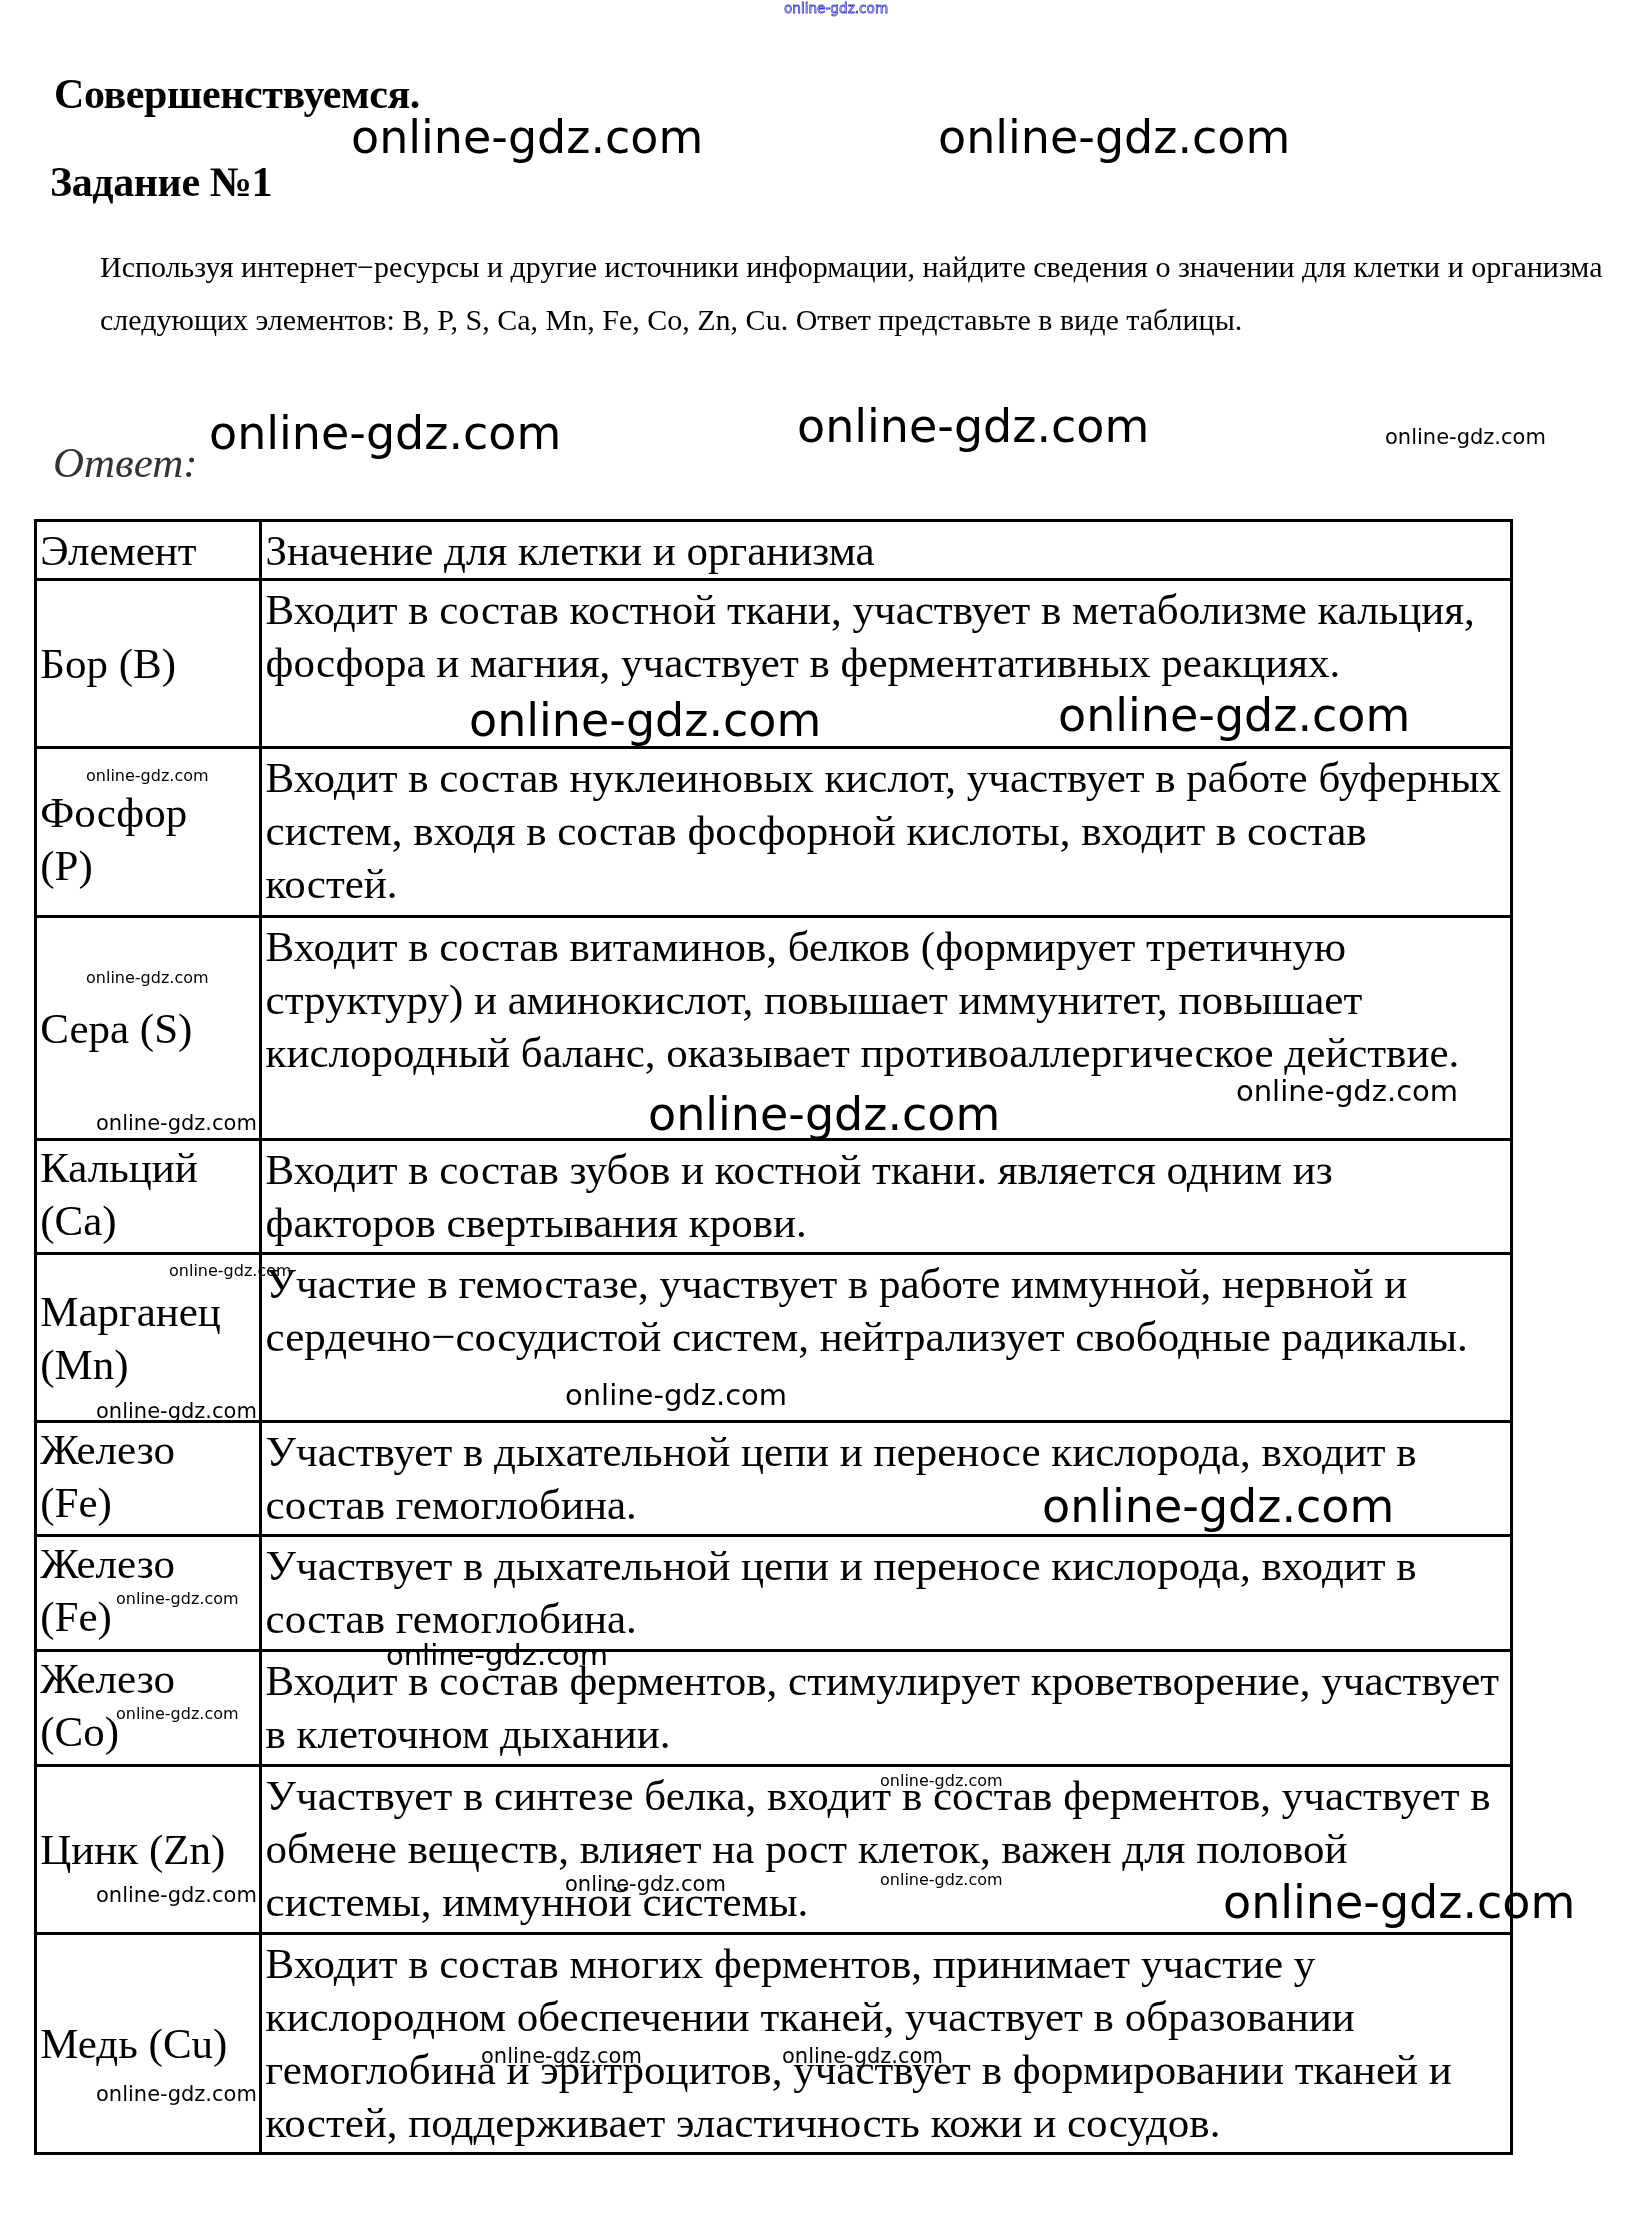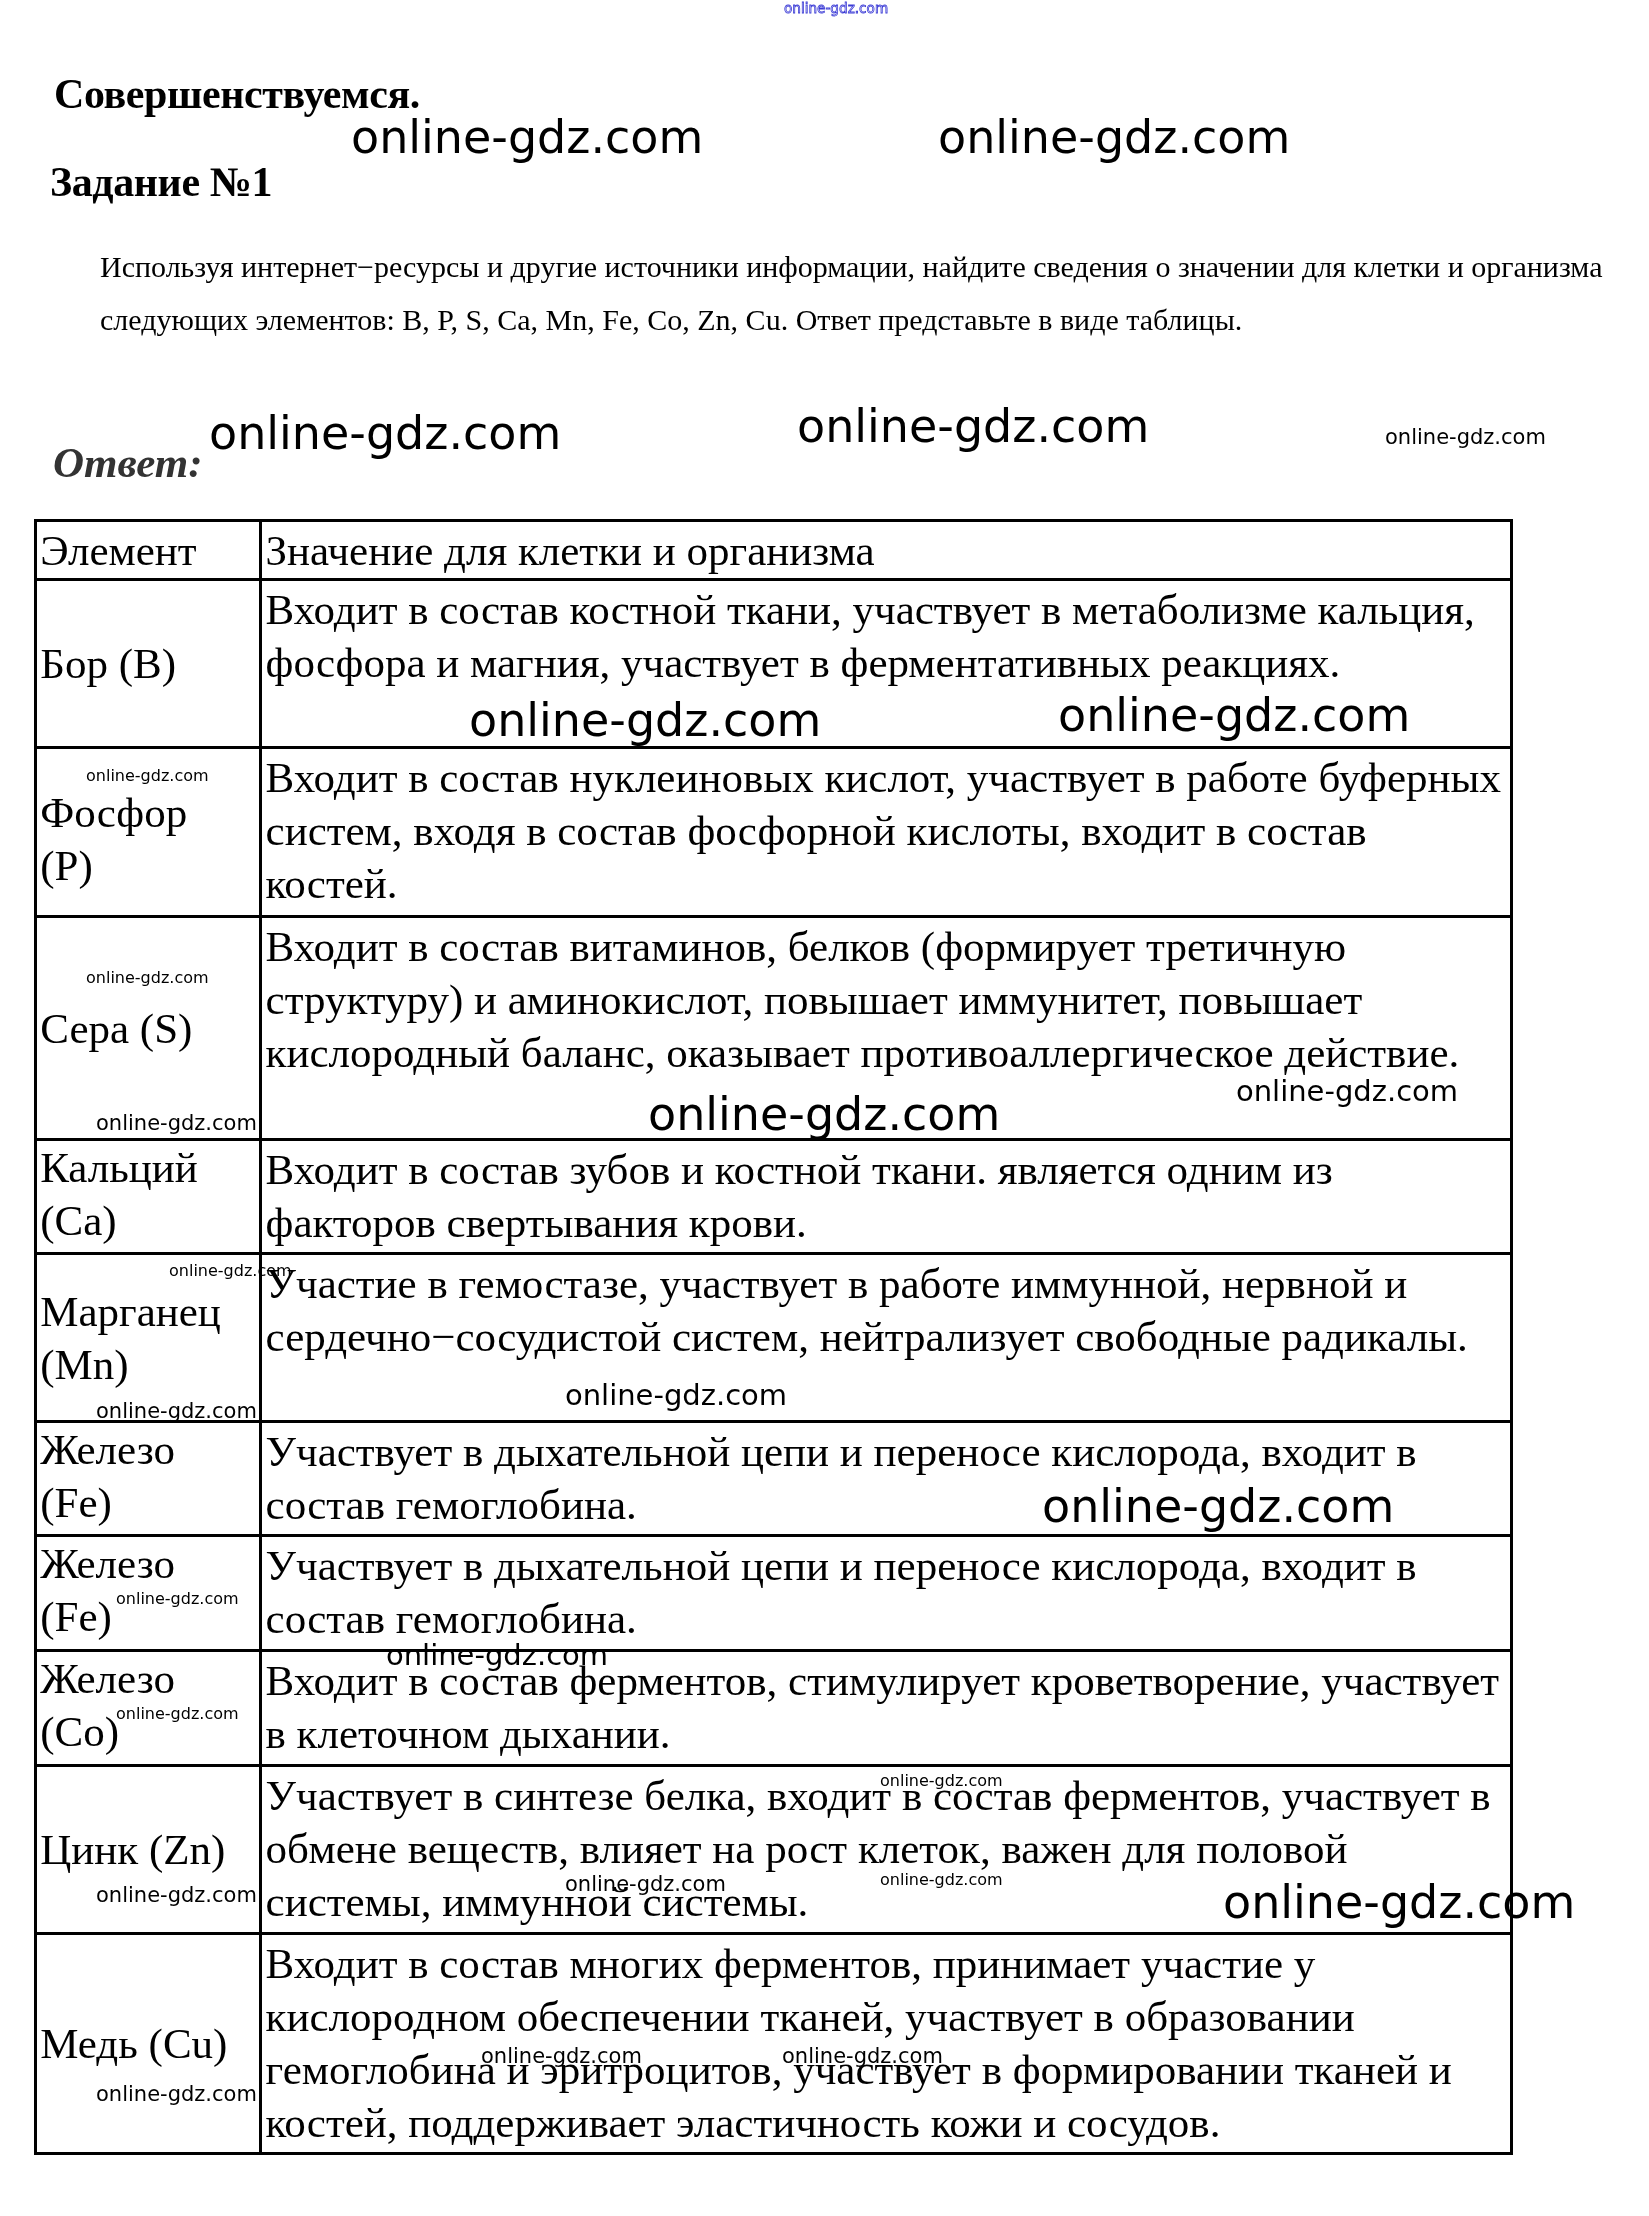--- a/index.html
+++ b/index.html
@@ -1,21 +1,21 @@
 <!DOCTYPE html>
 <html style="font-size:12.8px"><head>
 <meta charset="utf-8">
 <style>
   html, body { margin: 0; padding: 0; background: #ffffff; }
   body { width: 1649px; height: 2216px; position: relative; overflow: hidden;
          font-family: "Liberation Serif", "DejaVu Serif", serif; color: #000; }
   .abs { position: absolute; white-space: nowrap; }
   .h-bold { font-weight: bold; font-size: 42px; letter-spacing: -0.4px; }
   .para { font-size: 30px; line-height: 53px; left: 54px; top: 240px; width: 1565px; white-space: normal; margin-left: 46px; }
-  .answer { font-style: italic; font-size: 43px; left: 53px; top: 438px; color: #333; font-weight: bold; }
+  .answer { font-style: italic; font-size: 43px; left: 53px; top: 438px; color: #333; }
   .wm { font-family: "DejaVu Sans", "Liberation Sans", sans-serif; color: #000; }
   .wm-xl { font-size: 46px; }
   .wm-m { font-size: 29px; }
   .wm-s { font-size: 21px; }
   .wm-xs { font-size: 16px; }
   .wm-top { font-size: 13.6px; color: transparent; -webkit-text-stroke: 0.8px #3b3bd6; font-family: "DejaVu Sans", sans-serif; }
   table.main { position: absolute; left: 34px; top: 519px; width: 1479px; border-collapse: collapse; }
   table.main td { border: 3.2px solid #000; vertical-align: middle; padding: 0 3.2px;
                   font-size: 43px; line-height: 53px; }
   table.main td.el { width: 216px; vertical-align: middle; }

